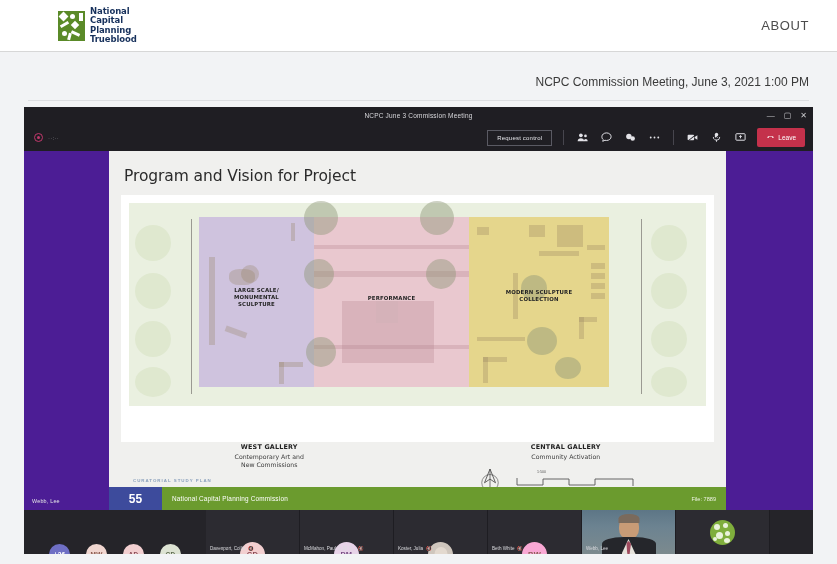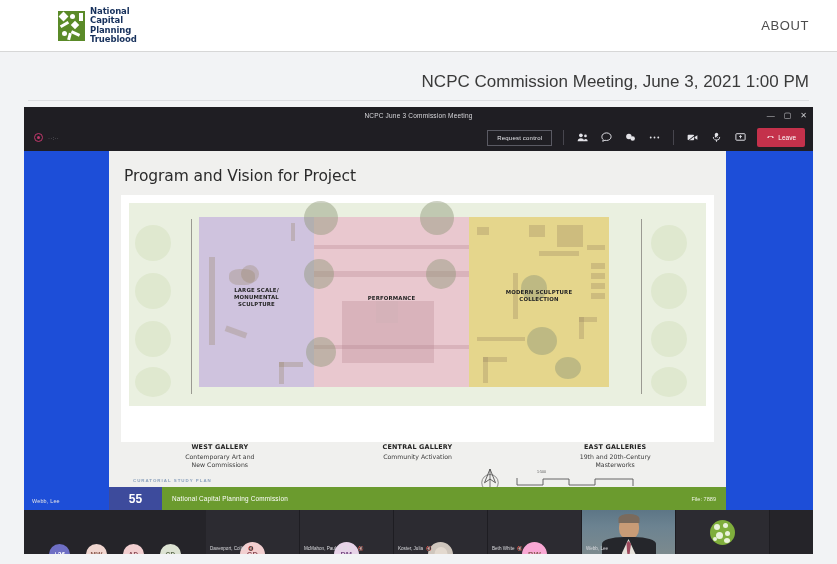--- a/index.html
+++ b/index.html
@@ -70,21 +70,21 @@
   }
   .page-title::after {
     content: "";
     position: absolute;
     left: 0; right: -3px; bottom: -8px;
     height: 2px;
     background: #6d9a3d;
   }
   .meeting-label {
     margin-left: auto;
-    font-size: 17px;
+    font-size: 12px;
     color: #3a3a3a;
     line-height: 24px;
     padding-top: 2px;
   }
   .sub-header .rule {
     position: absolute;
     left: 28px; right: 28px; bottom: 6px;
     height: 1px;
     background: #dcdee1;
   }
@@ -173,21 +173,21 @@
     padding: 5px 9px;
     display: flex; align-items: center; gap: 3px;
     border-radius: 2px;
     white-space: nowrap;
   }
 
   
   .stage {
     position: relative;
     height: 359px;
-    background: #1d4ed8;
+    background: #4c1d95;
   }
   .slide {
     position: absolute;
     left: 85px; top: 0;
     width: 617px; height: 359px;
     background: #f0f0ee;
   }
   .slide-title {
     font-family: "DejaVu Sans", sans-serif;
     font-size: 15.5px;
@@ -619,27 +619,20 @@
             <div>Contemporary Art and</div>
             <div>New Commissions</div>
           </div>
         </div>
         <div class="legend-col">
           <div class="legend-head">CENTRAL GALLERY</div>
           <div class="legend-sub">
             <div>Community Activation</div>
           </div>
         </div>
-        <div class="legend-col">
-          <div class="legend-head">EAST GALLERIES</div>
-          <div class="legend-sub">
-            <div>19th and 20th-Century</div>
-            <div>Masterworks</div>
-          </div>
-        </div>
       </div>
 
       <div class="study-caption">CURATORIAL STUDY PLAN</div>
 
       <div class="north-scale">
         <svg class="north-arrow" viewBox="0 0 24 28">
           <circle cx="12" cy="17" r="9" fill="none" stroke="#666" stroke-width="0.8"></circle>
           <path d="M12 2 L18 17 L12 13 L6 17 Z" fill="none" stroke="#444" stroke-width="0.9"></path>
           <line x1="12" y1="2" x2="12" y2="26" stroke="#444" stroke-width="0.8"></line>
         </svg>

